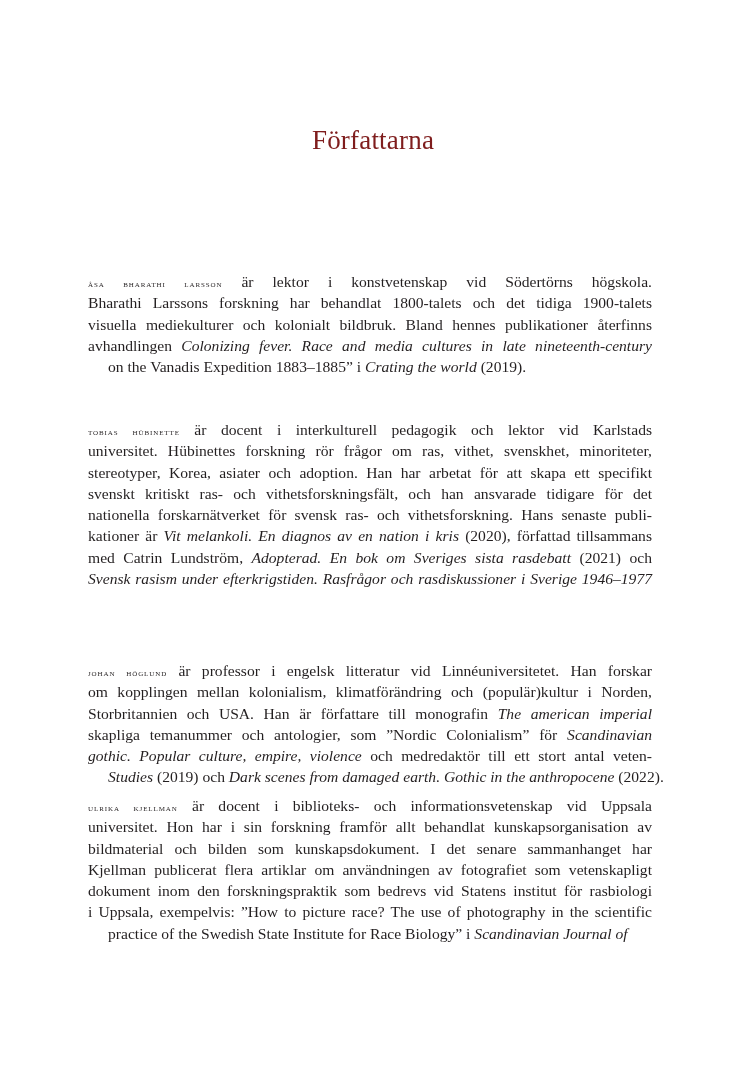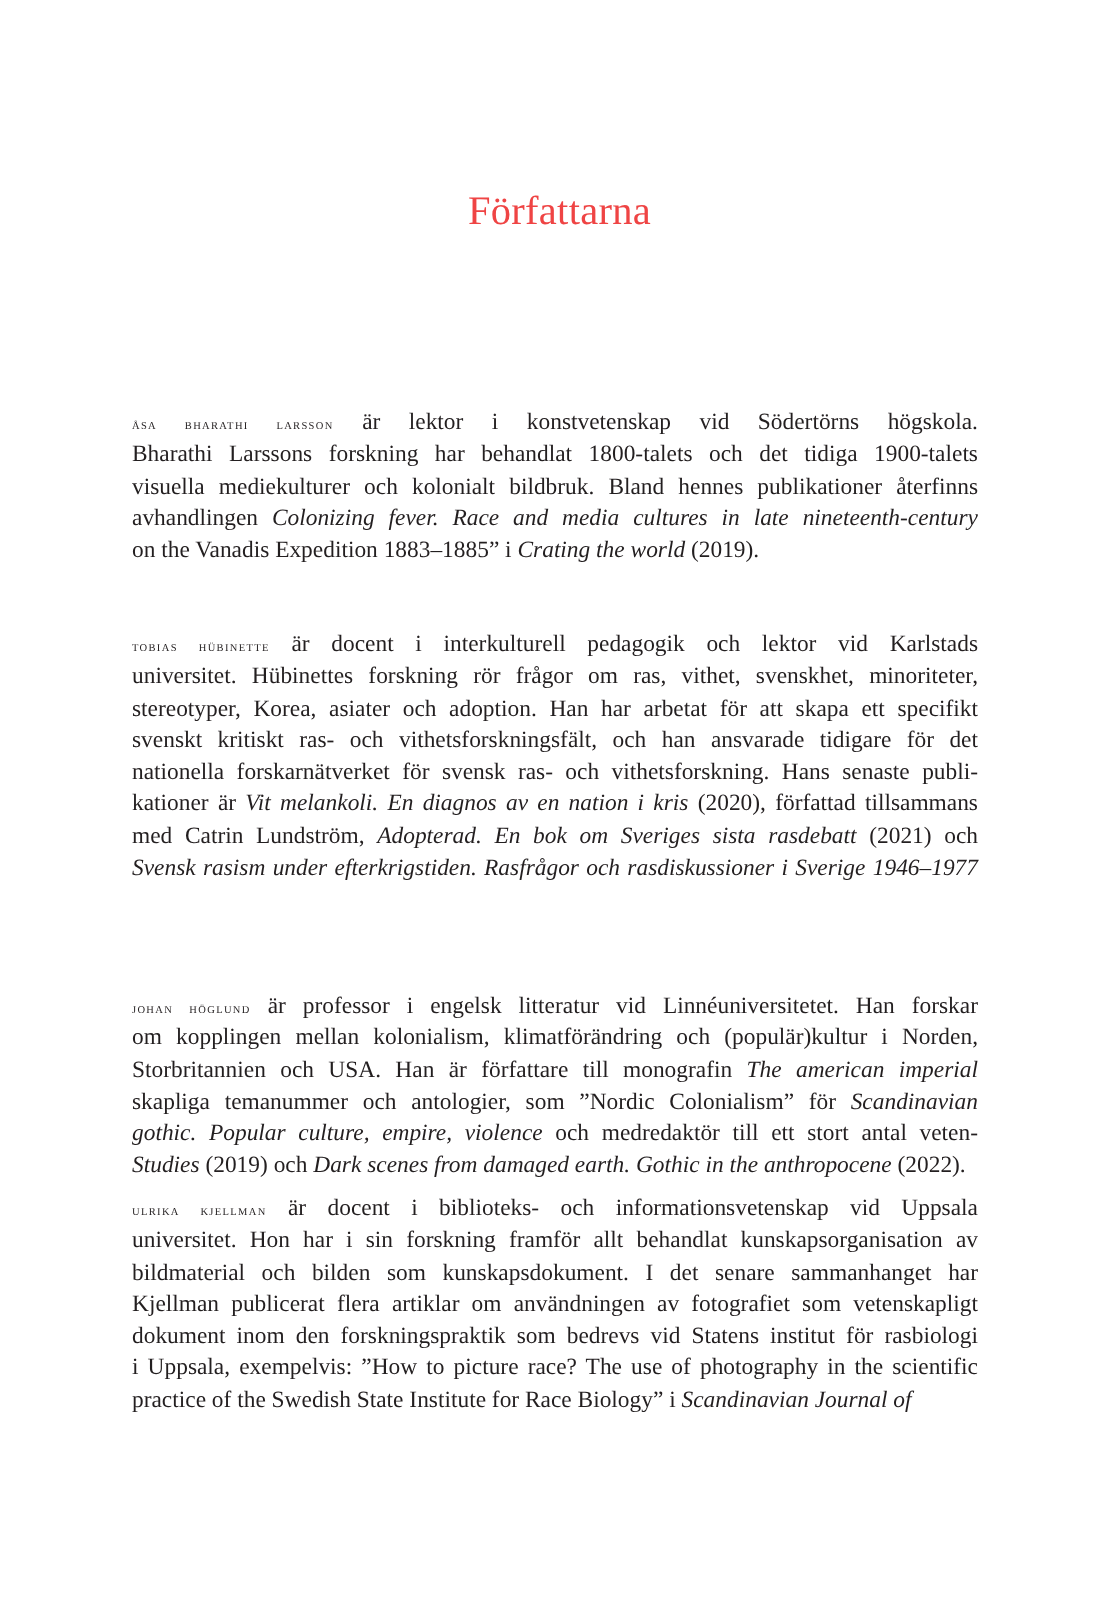--- a/index.html
+++ b/index.html
@@ -1,23 +1,23 @@
 <!DOCTYPE html>
 <html><head>
 <meta charset="utf-8">
 <style>
   html, body { margin: 0; padding: 0; background: #ffffff; }
   body { width: 746px; height: 1074px; position: relative; overflow: hidden;
          font-family: "Liberation Serif", "DejaVu Serif", serif; color: #231f20; }
   .title { position: absolute; top: 125px; left: 0; width: 746px; text-align: center;
-           font-size: 27px; letter-spacing: 0.2px; color: #ef4444; }
+           font-size: 27px; letter-spacing: 0.2px; color: #7f1d1d; }
   .bio { position: absolute; left: 88px; width: 564px; }
   .line { height: 21.3px; line-height: 21.3px; font-size: 15.6px; white-space: nowrap;
           text-align: justify; text-align-last: justify; overflow: visible; }
-  .line.last { text-align-last: left; }
+  .line.last { text-align-last: left; margin-left: 20px; }
   .sc { font-variant: small-caps; text-transform: lowercase; letter-spacing: 0.9px; font-size: 10px; }
   i { font-style: italic; }
 </style>
 </head>
 <body>
 
 <div>
   <h1 class="title" style="margin:0;font-weight:normal;">Författarna</h1>
 
   <div class="bio" id="bio0" style="top:271px;">

